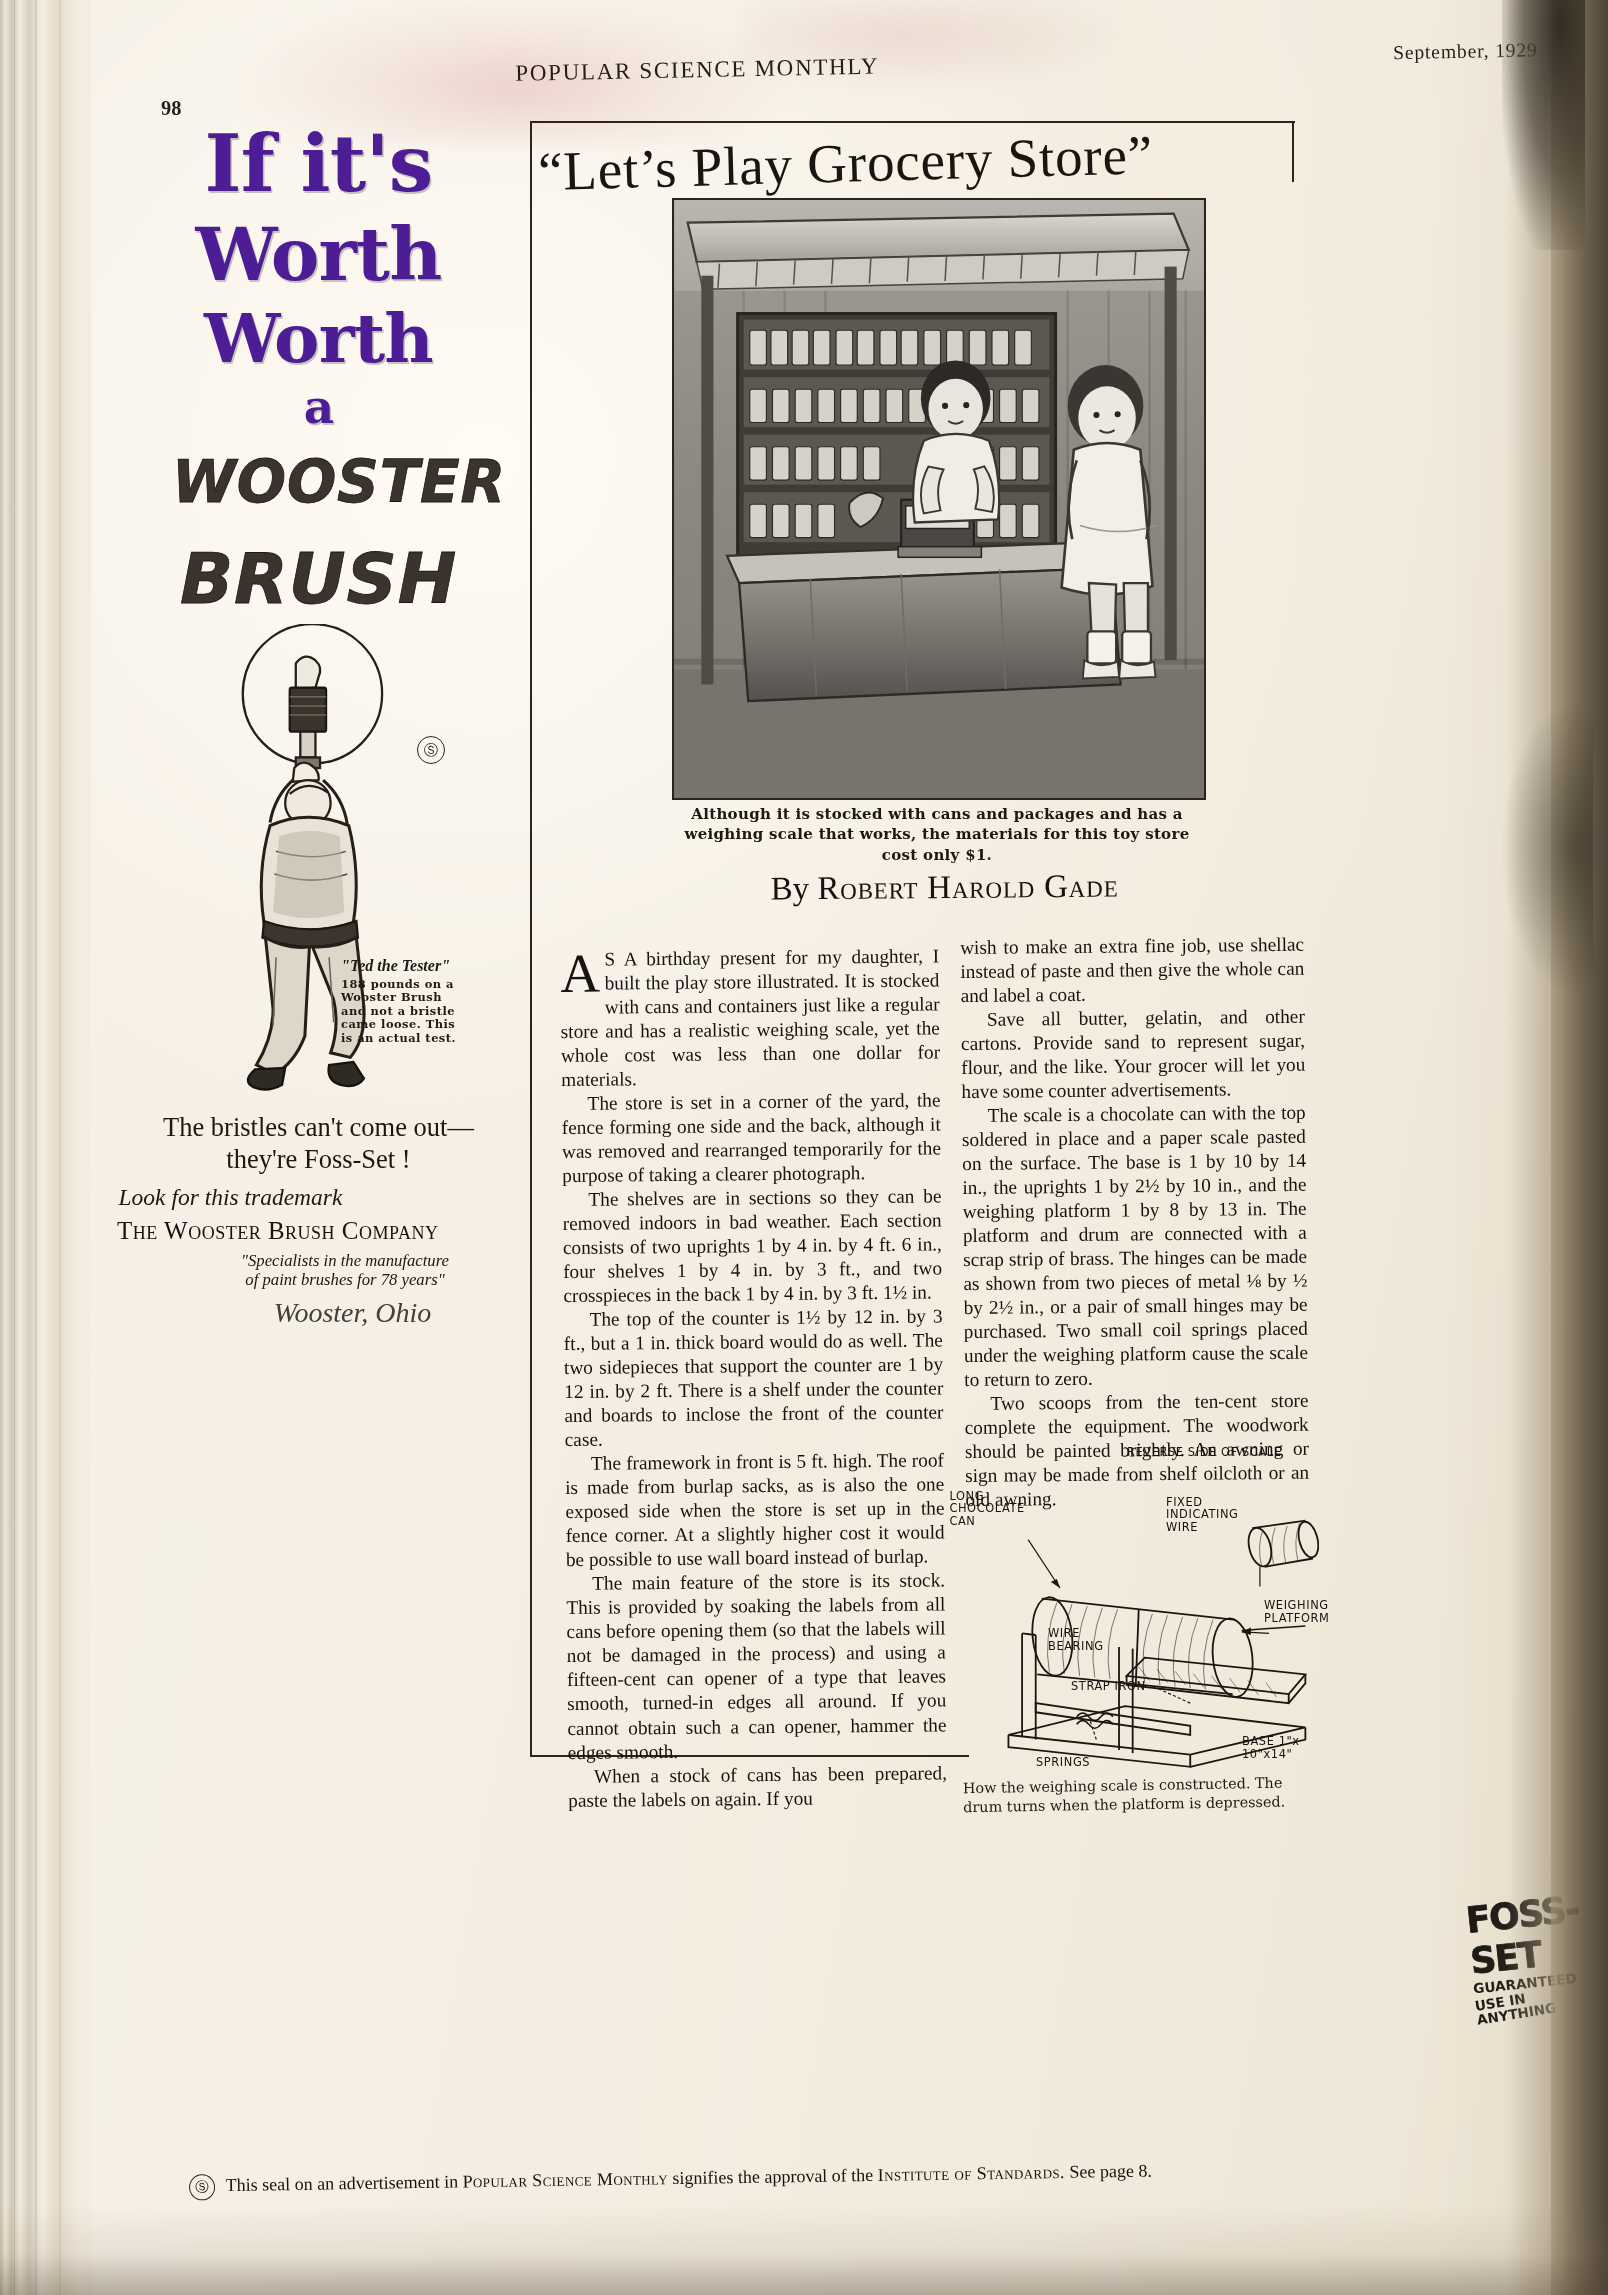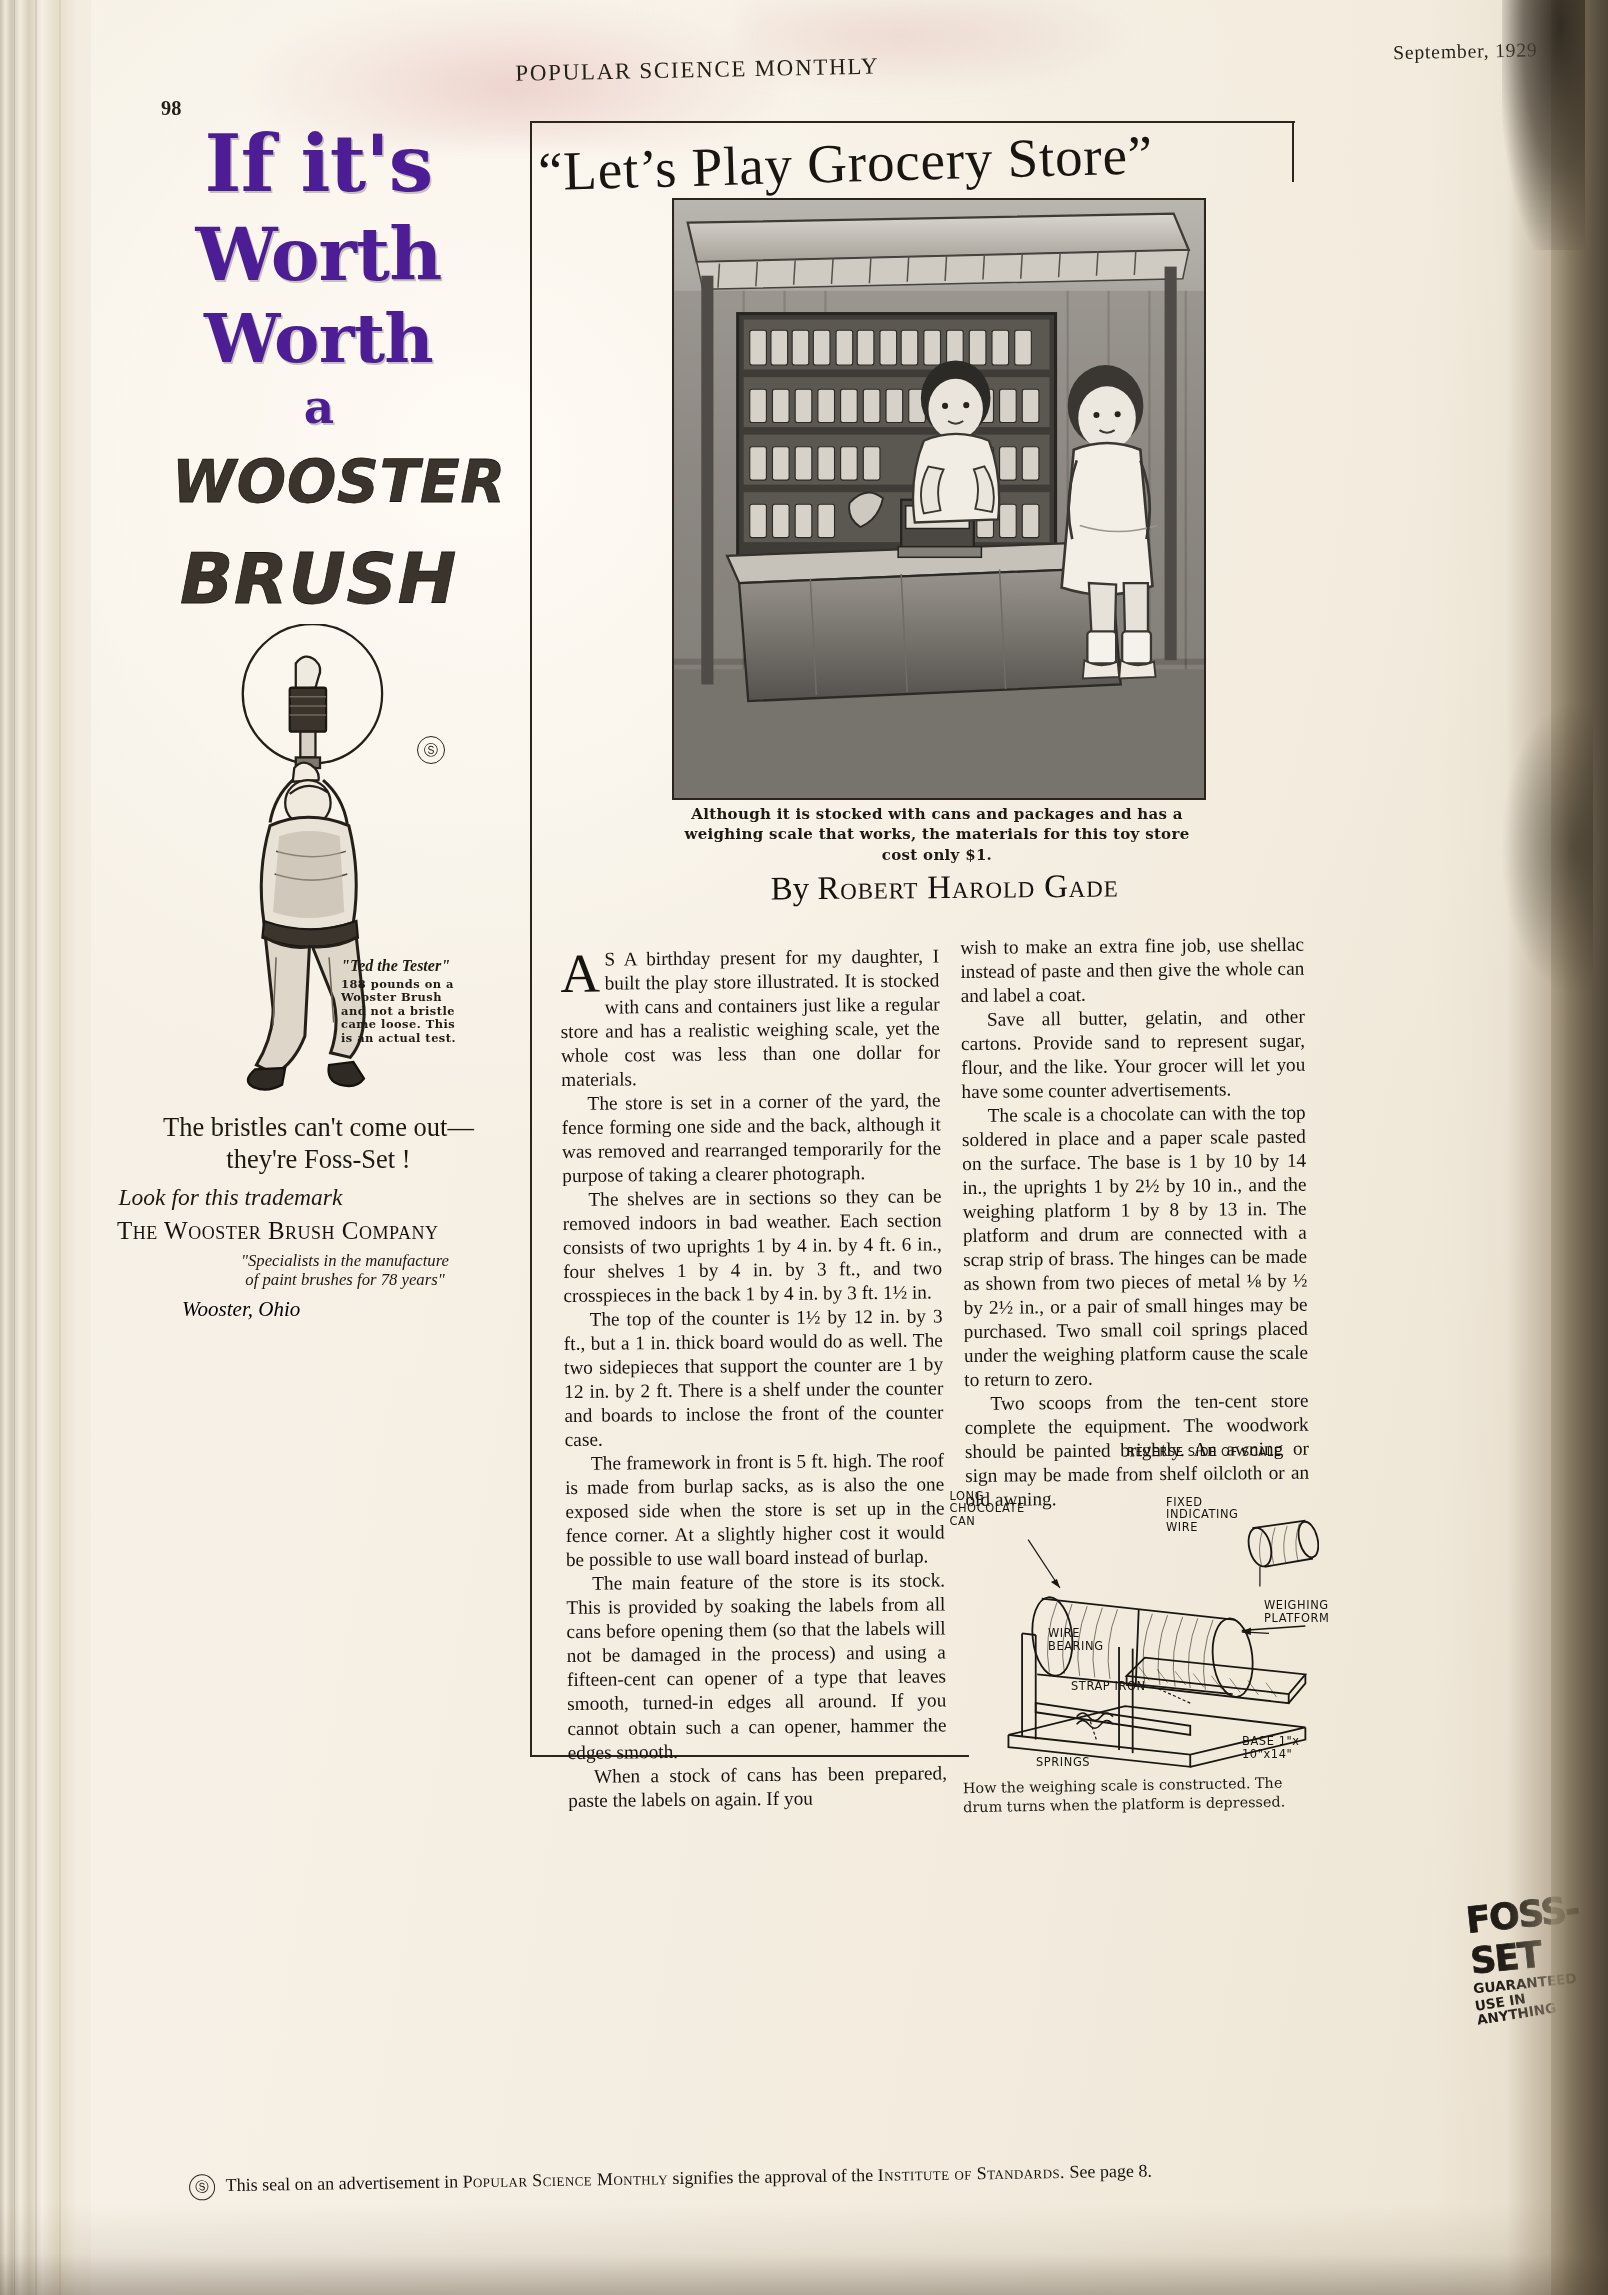--- a/index.html
+++ b/index.html
@@ -181,22 +181,22 @@
     font-variant: small-caps; font-size: 25px;
     letter-spacing: 0.5px; color: #171310; margin-top: 6px; padding-left: 3px;
   }
   .specialists {
     font-family: "Liberation Serif", serif;
     font-style: italic; font-size: 16.7px; line-height: 1.15;
     text-align: center; color: #1c1812; margin-top: 6px; padding-left: 53px;
   }
   .city {
     font-family: "Liberation Serif", serif;
-    font-style: italic; font-size: 21px; text-align: left;
-    color: #000000; margin-top: 7.6px; padding-left: 68px;
+    font-style: italic; font-size: 28px; text-align: center;
+    color: #404040; margin-top: 7.6px; padding-left: 68px;
   }
   
   .foss {
     position: absolute; right: 7.6px; top: 1893px;
     width: 132px; height: 83px;
     transform: rotate(-6deg);
   }
   .foss-word {
     font-family: "DejaVu Sans", sans-serif; font-weight: bold;
     font-size: 36px; letter-spacing: -1.5px; color: #17130f;

